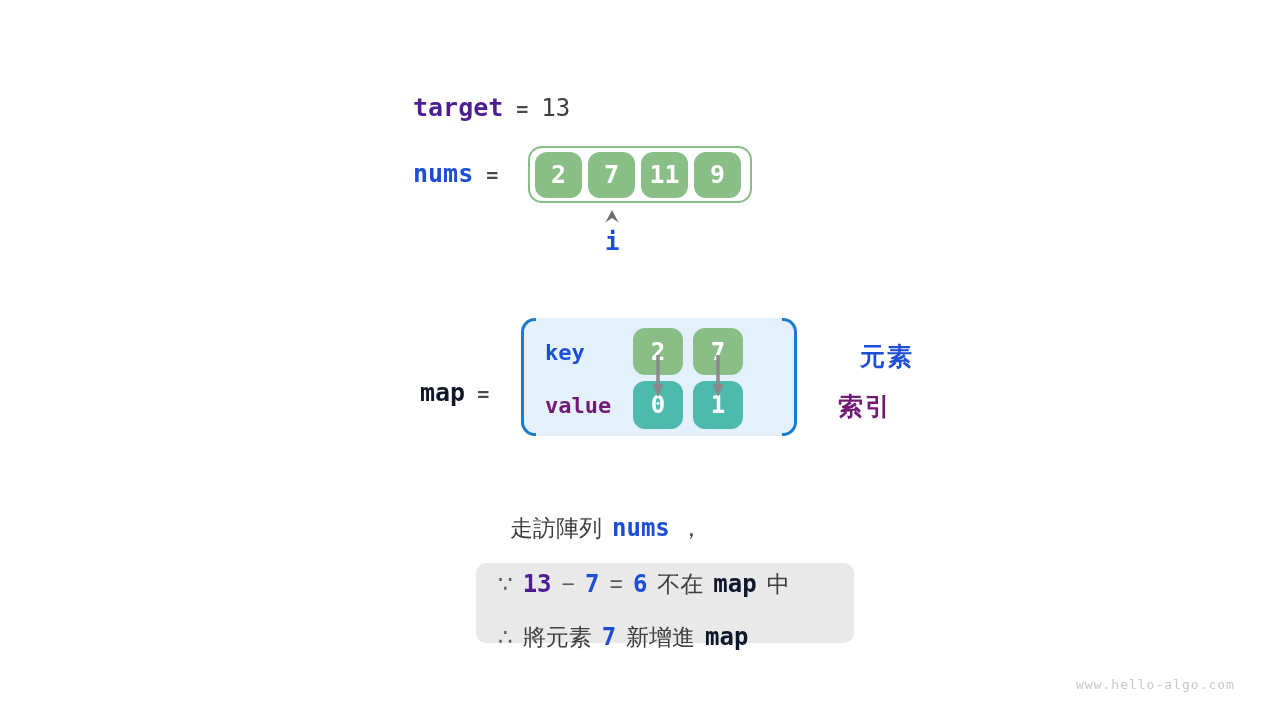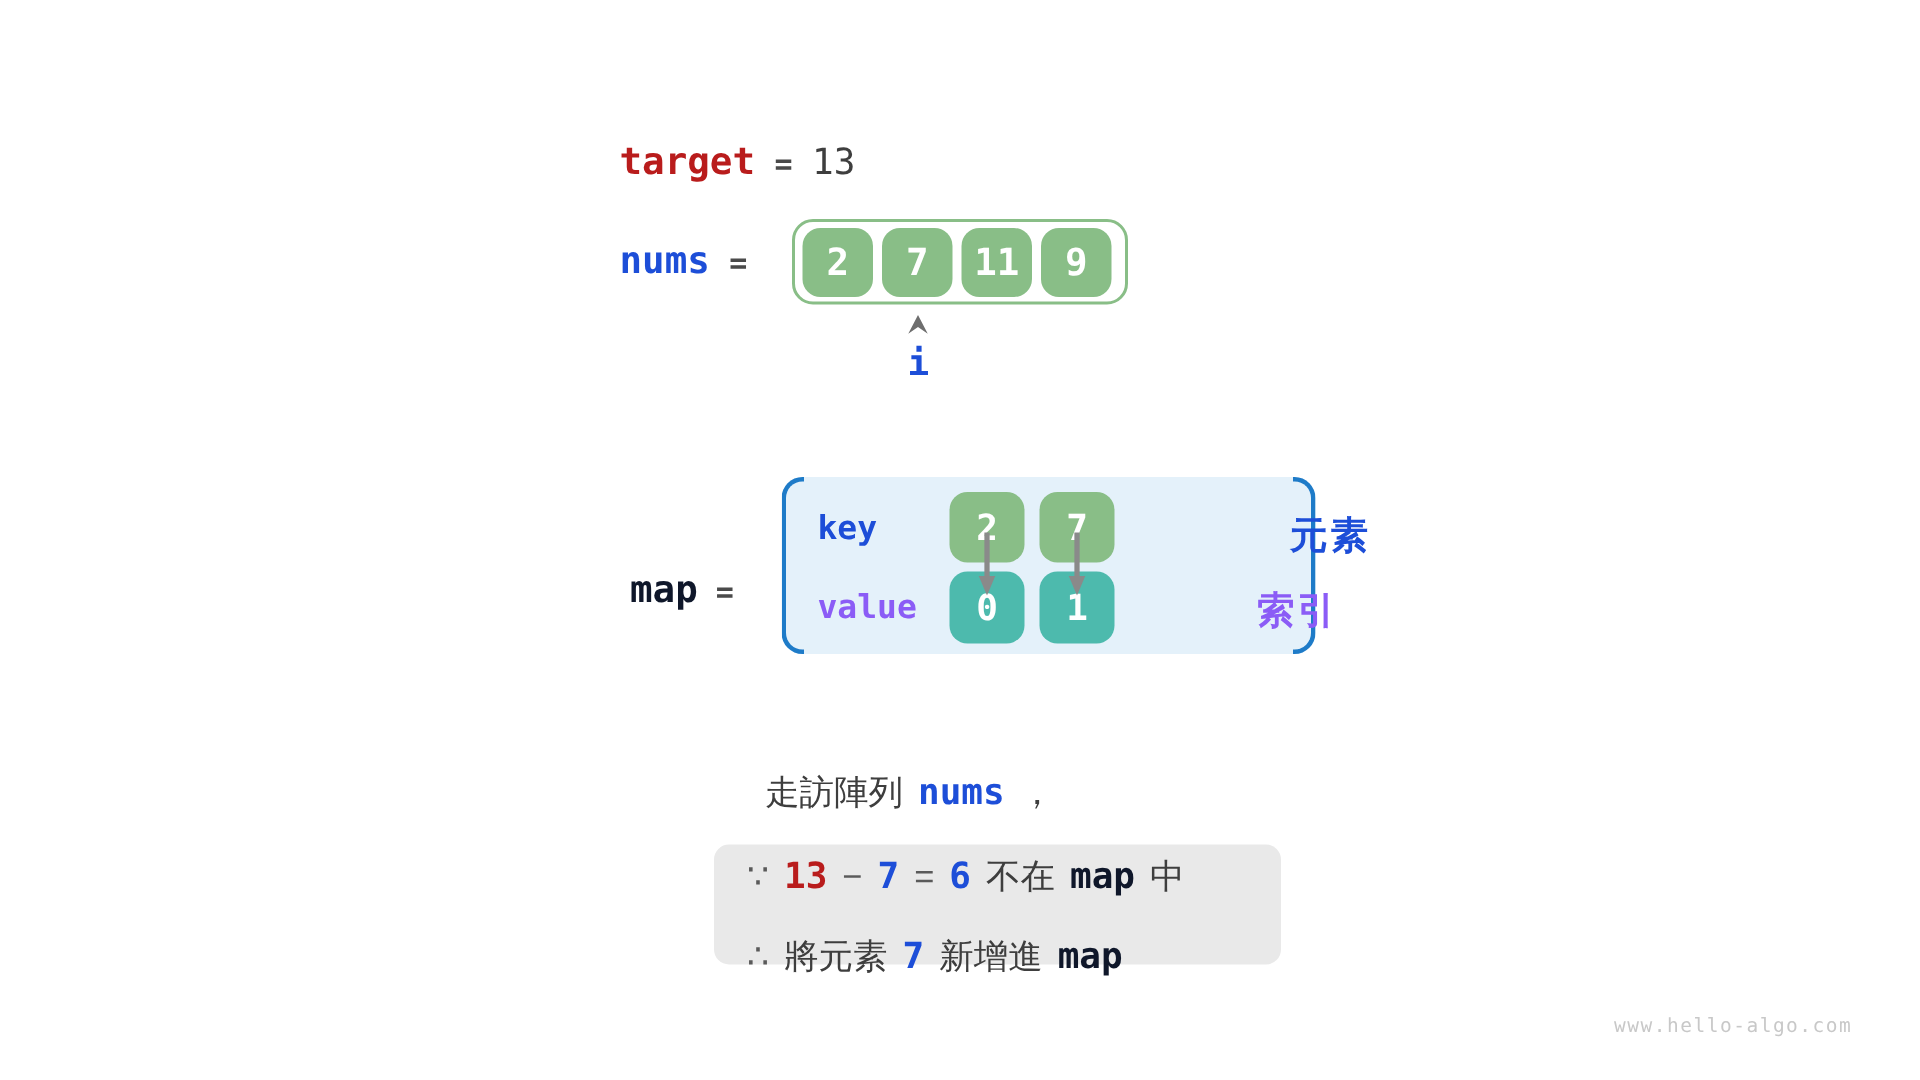--- a/index.html
+++ b/index.html
@@ -3,24 +3,24 @@
 <meta charset="utf-8">
 <style>
   html,body{margin:0;padding:0;background:#ffffff;}
   .canvas{
     position:relative;width:1280px;height:720px;background:#ffffff;overflow:hidden;
     font-family:"Liberation Sans",sans-serif;
   }
   .mono{font-family:"DejaVu Sans Mono",monospace;}
   .b{font-weight:bold;}
   
-  .c-royal{color:#b91c1c;text-align:right;}
+  .c-royal{color:#4c1d95;text-align:right;}
   .c-blue{color:#0f172a;margin-top:16px;}
   .c-green{color:#1d4ed8;}
-  .c-teal{color:#8b5cf6;}
+  .c-teal{color:#701a75;}
   .c-dark{color:#3E3E3E;}
   .c-gray{color:#5A5A5A;}
   .abs{position:absolute;}
   .row{display:flex;align-items:baseline;}
 
   
   .target-line{left:413px;top:93px;gap:13px;}
   .kw{font-size:25px;}
   .eq{font-size:20px;font-weight:bold;color:#4A4A4A;}
   .num-val{font-size:24px;}
@@ -36,21 +36,21 @@
     width:47px;height:46px;border-radius:12px;background:#89BE87;
     display:flex;align-items:center;justify-content:center;
     color:#ffffff;font-size:25px;font-weight:bold;
   }
   .ptr-arrow{left:605px;top:210px;width:14px;height:13px;}
   .ptr-label{left:605px;top:228px;font-size:24px;}
 
   
   .map-label{left:420px;top:362px;gap:12px;}
   .map-box{
-    left:521px;top:318px;width:356px;height:118px;
+    left:521px;top:318px;width:276px;height:118px;
     background:#E4F1FA;border-radius:14px;
   }
   .bracket{
     position:absolute;top:0;bottom:0;width:15px;box-sizing:border-box;
     border:0 solid #1E7BC8;
   }
   .bracket.left{
     left:0;border-left-width:3px;border-top-width:3px;border-bottom-width:3px;
     border-top-left-radius:14px;border-bottom-left-radius:14px;
   }

